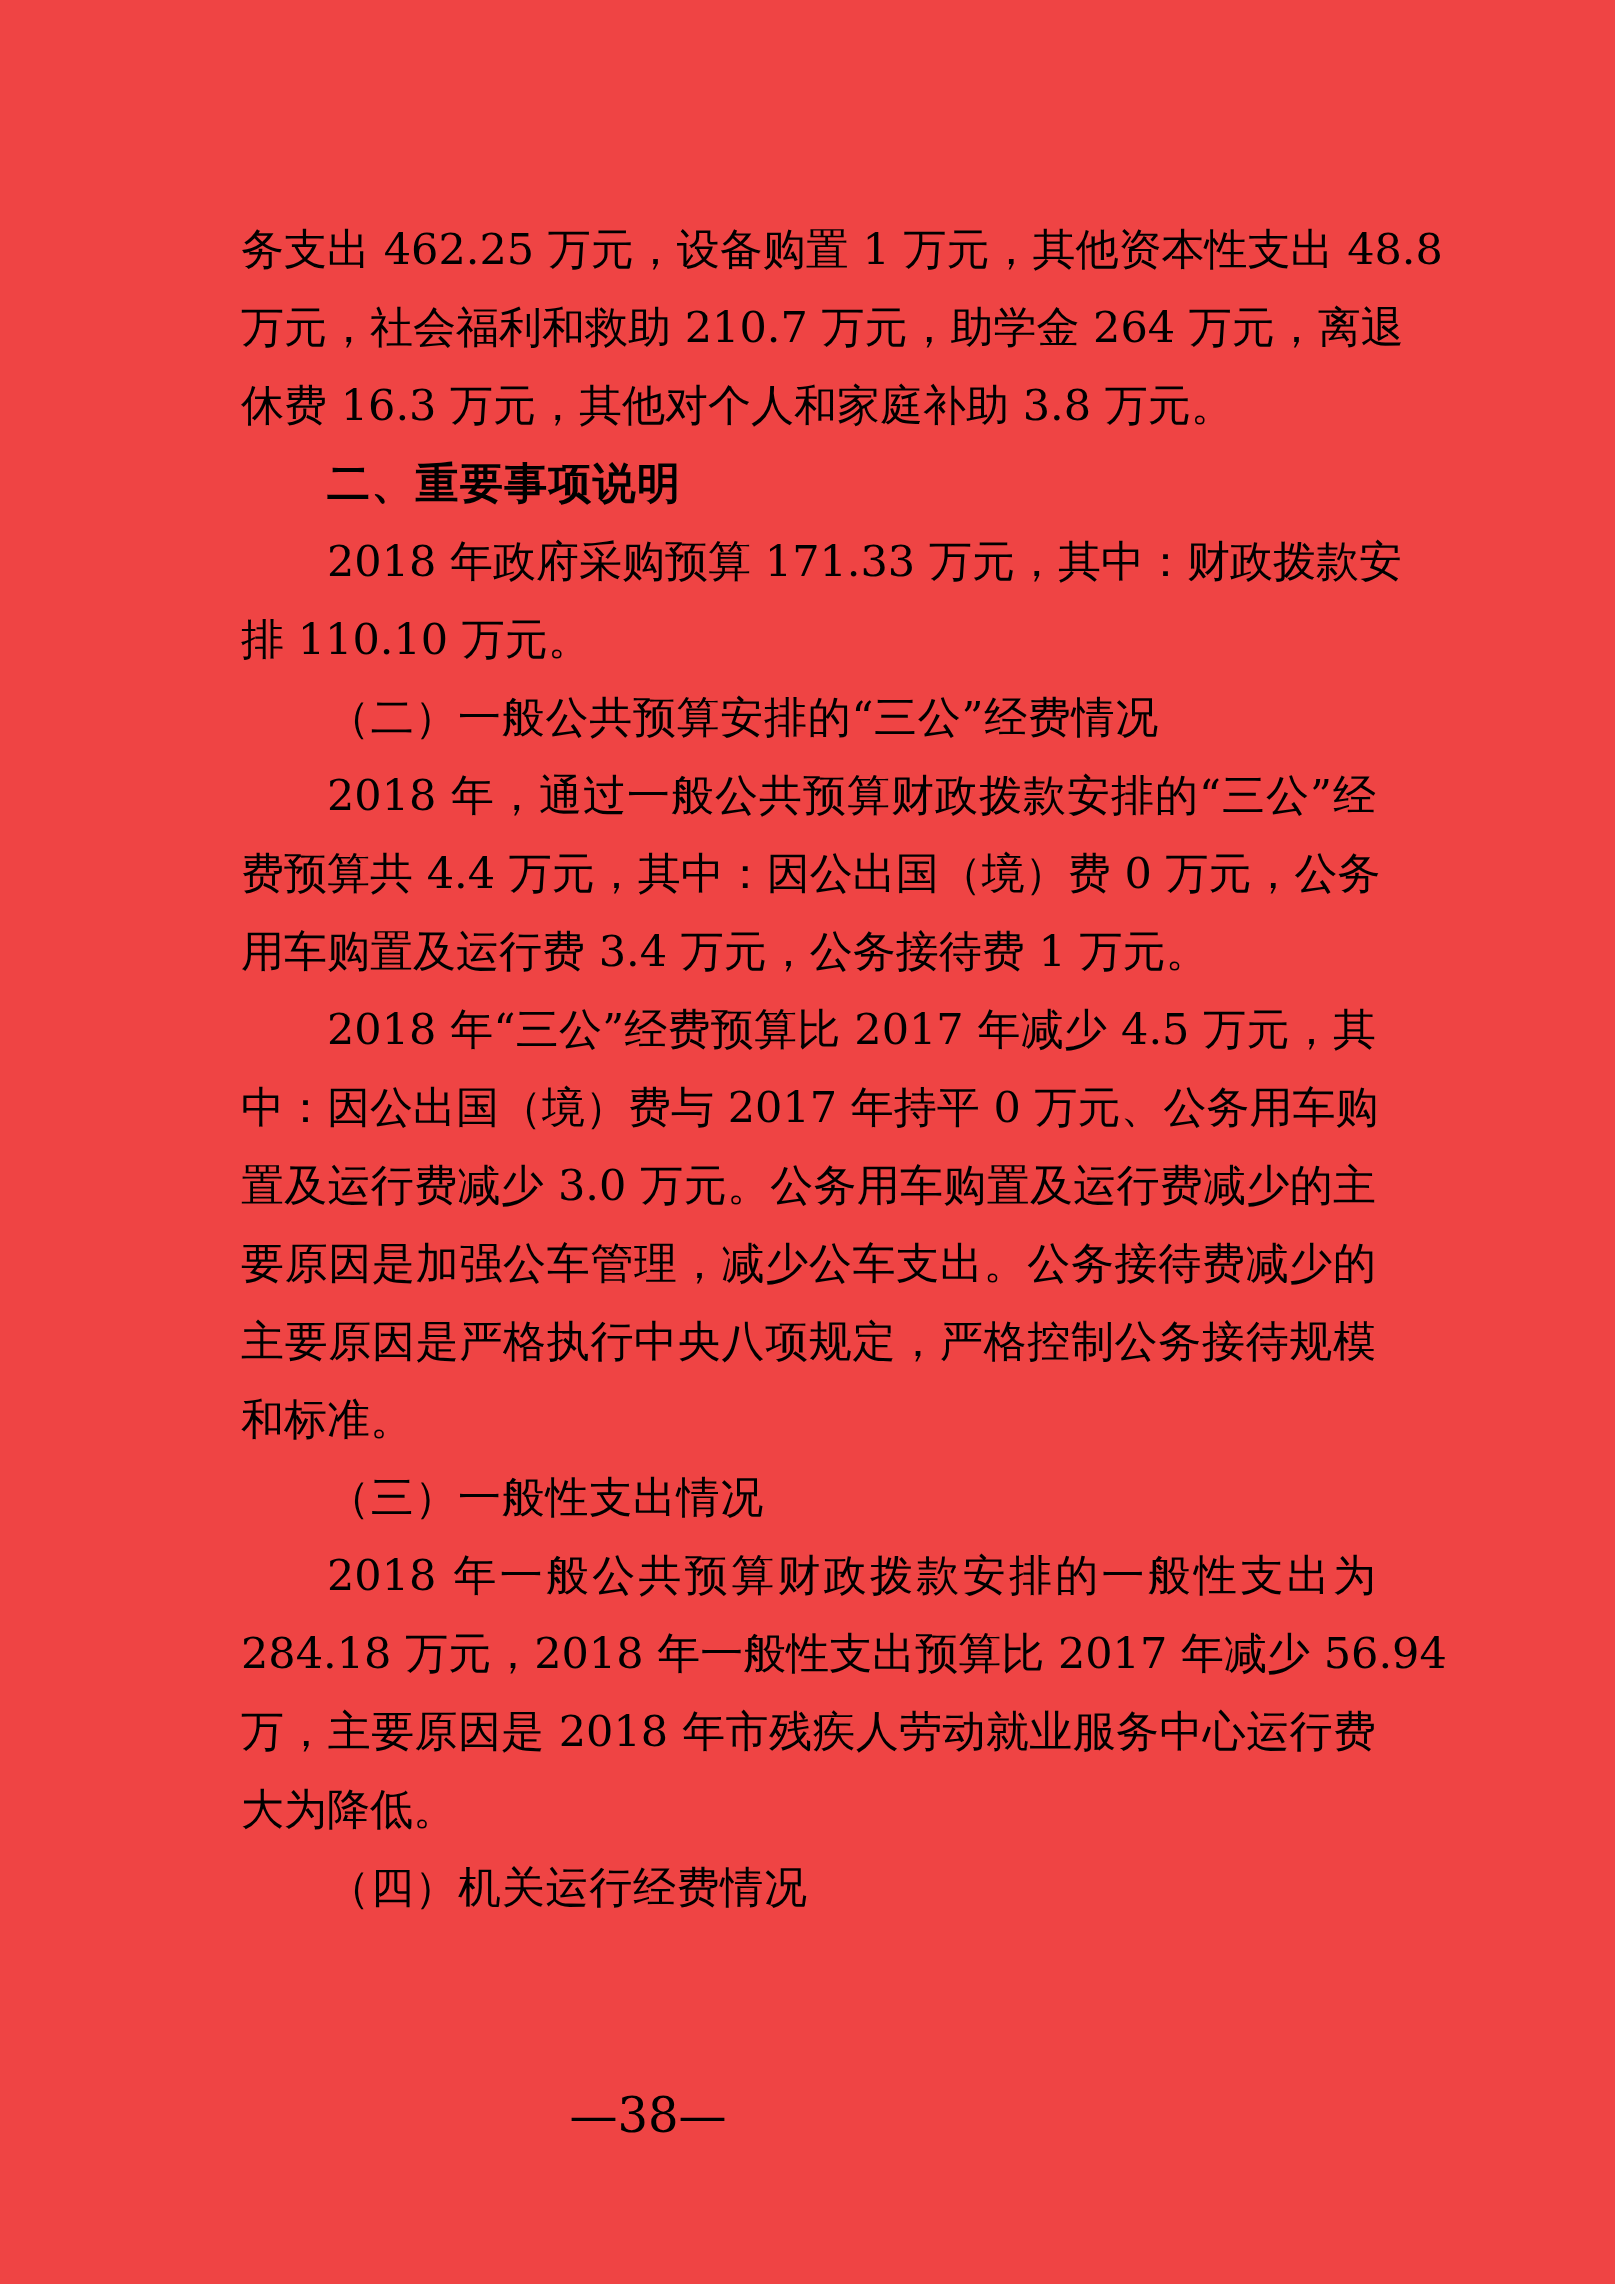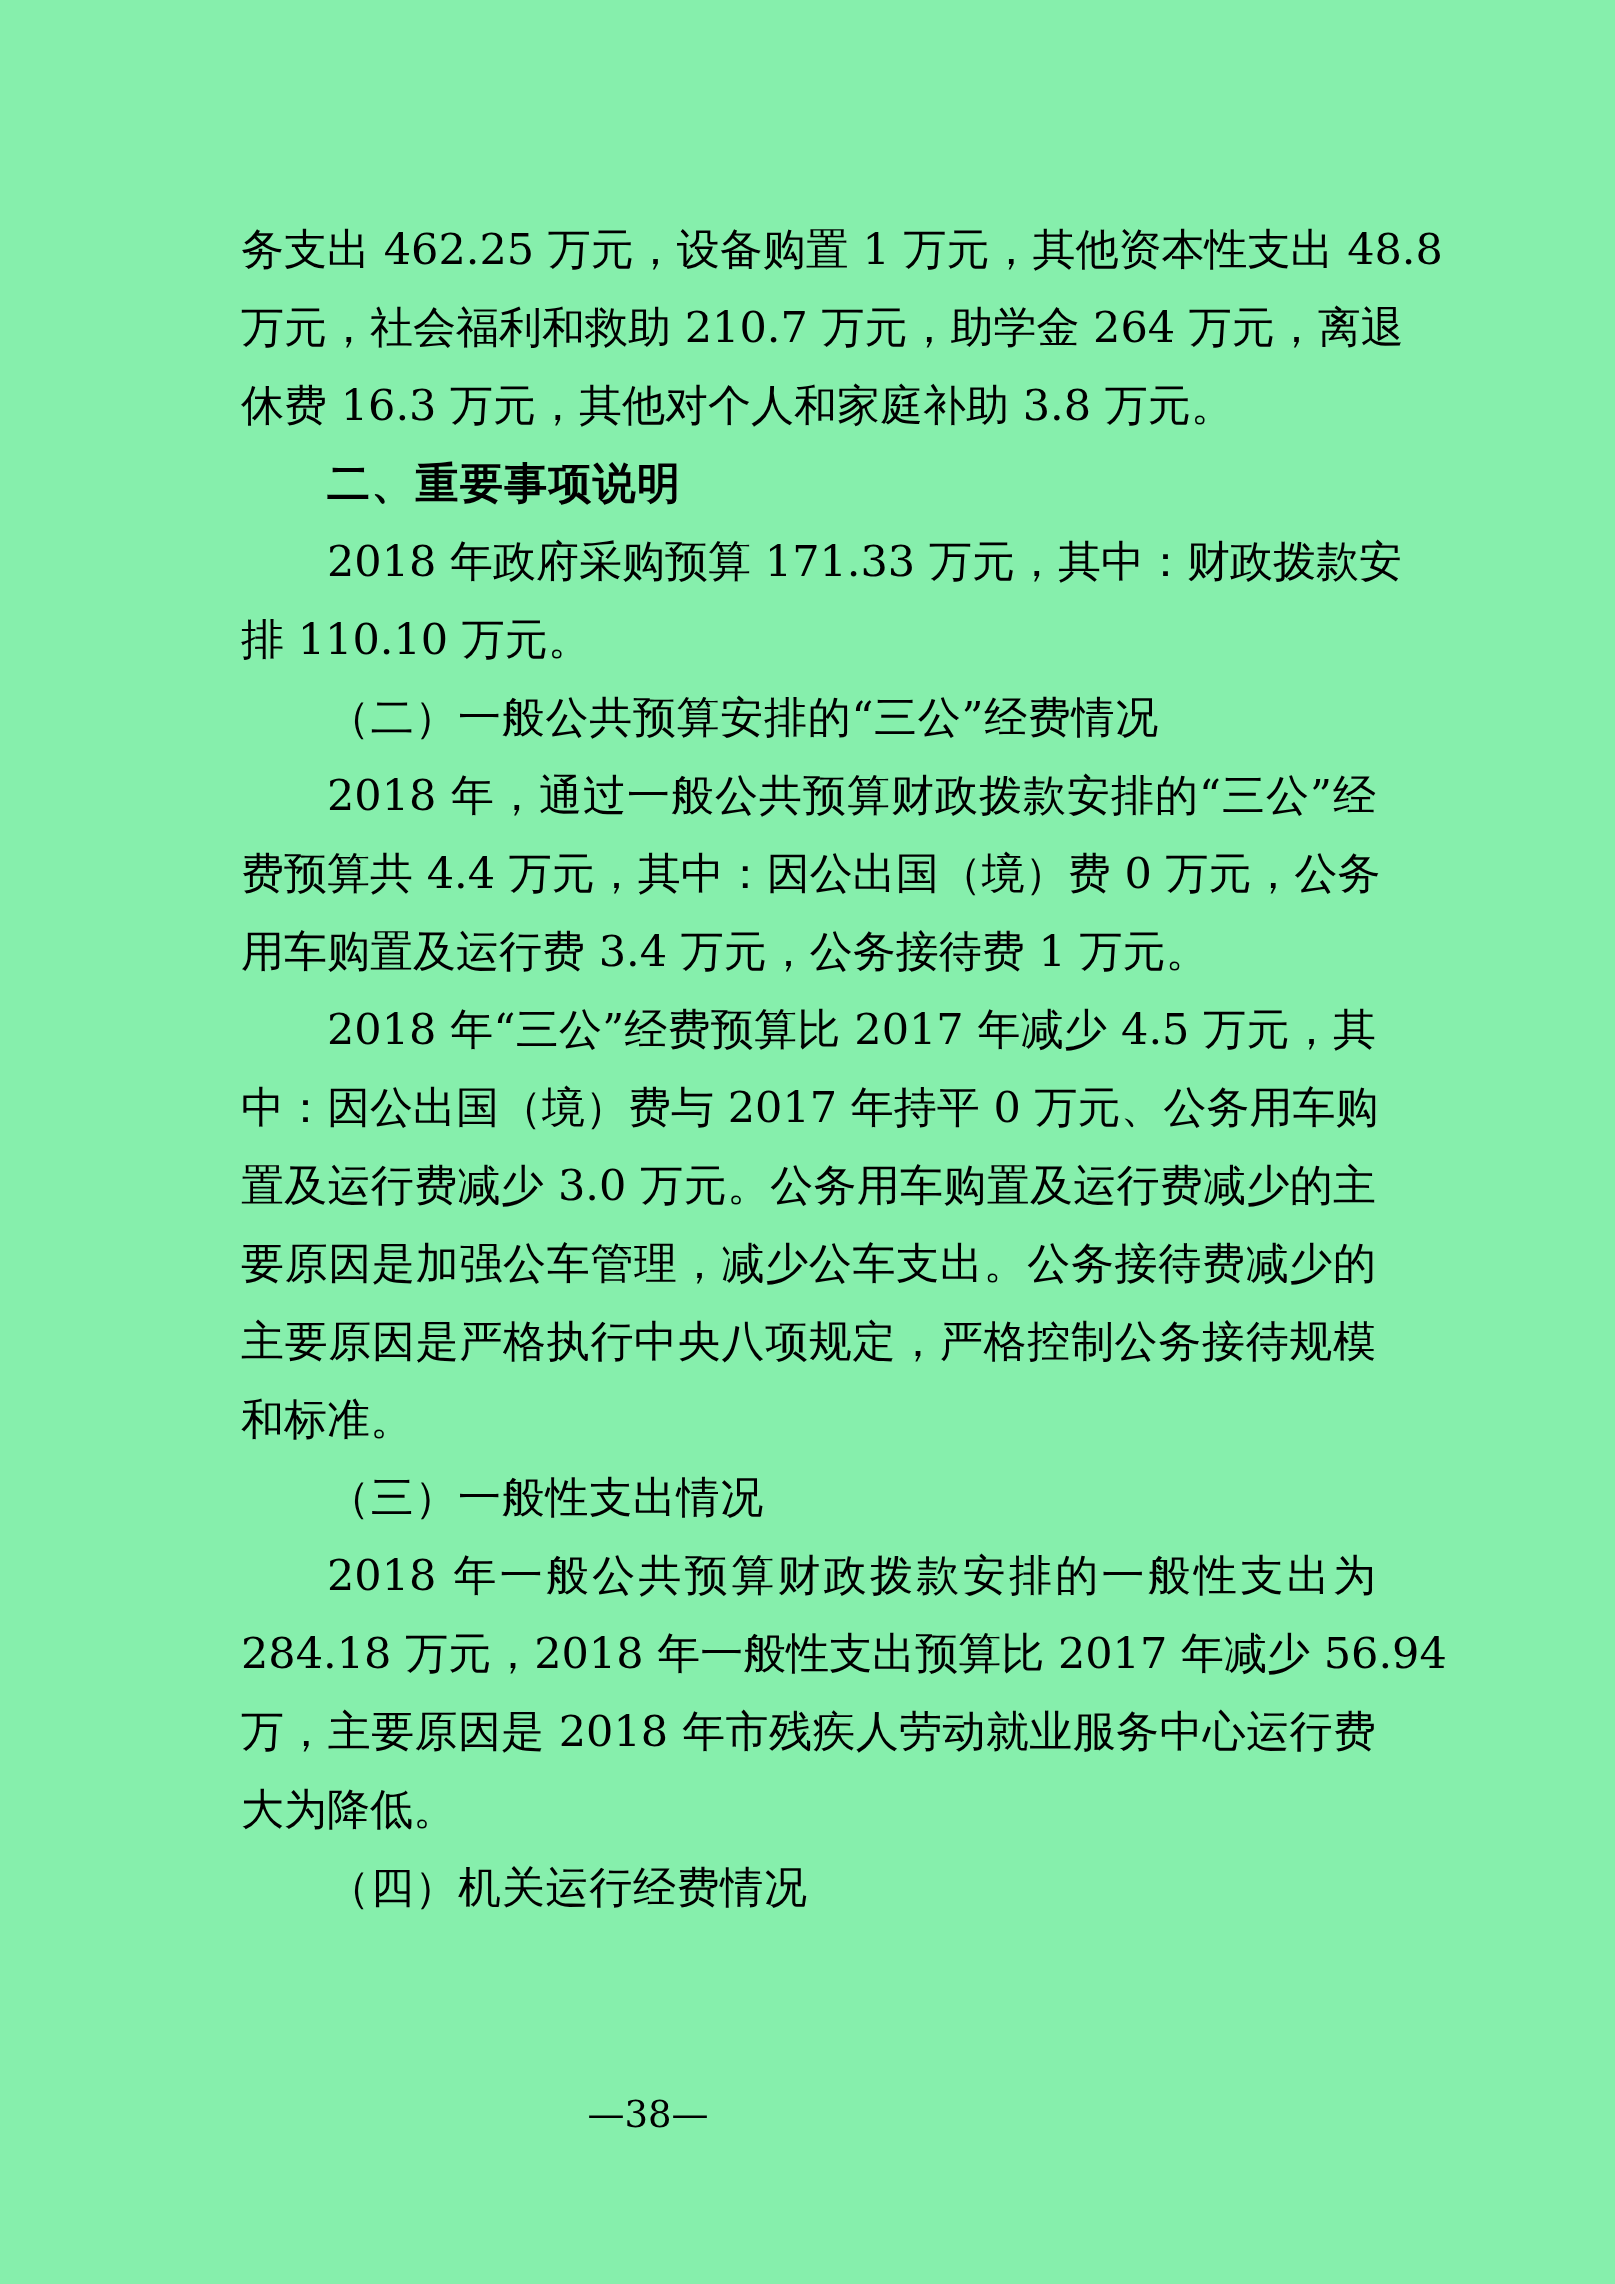--- a/index.html
+++ b/index.html
@@ -4,21 +4,21 @@
 <style>
   html, body {
     margin: 0;
     padding: 0;
     background: #e8e8e8;
   }
   .page {
     position: relative;
     width: 1616px;
     height: 2284px;
-    background: #86efac;
+    background: #ef4444;
     color: #000000;
     font-family: "DejaVu Serif", "Liberation Serif", serif;
     overflow: hidden;
   }
   .content {
     position: absolute;
     left: 241px;
     top: 210px;
     width: 1135px;
   }
@@ -45,21 +45,21 @@
   }
   .kai {
     letter-spacing: 0.7px;
   }
   .footer {
     position: absolute;
     left: 0;
     width: 1296px;
     top: 2076px;
     text-align: center;
-    font-size: 37px;
+    font-size: 48px;
     line-height: 78px;
   }
 </style>
 </head>
 <body>
 
 <div class="page">
   <div class="content">
     <div class="line">务支出 462.25 万元，设备购置 1 万元，其他资本性支出 48.8</div>
     <div class="line">万元，社会福利和救助 210.7 万元，助学金 264 万元，离退</div>

